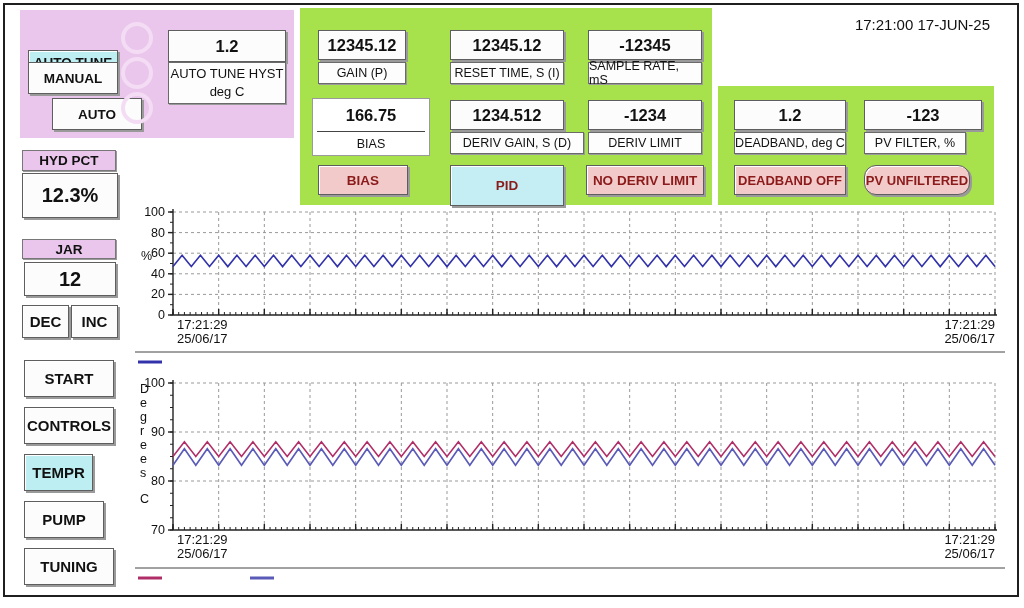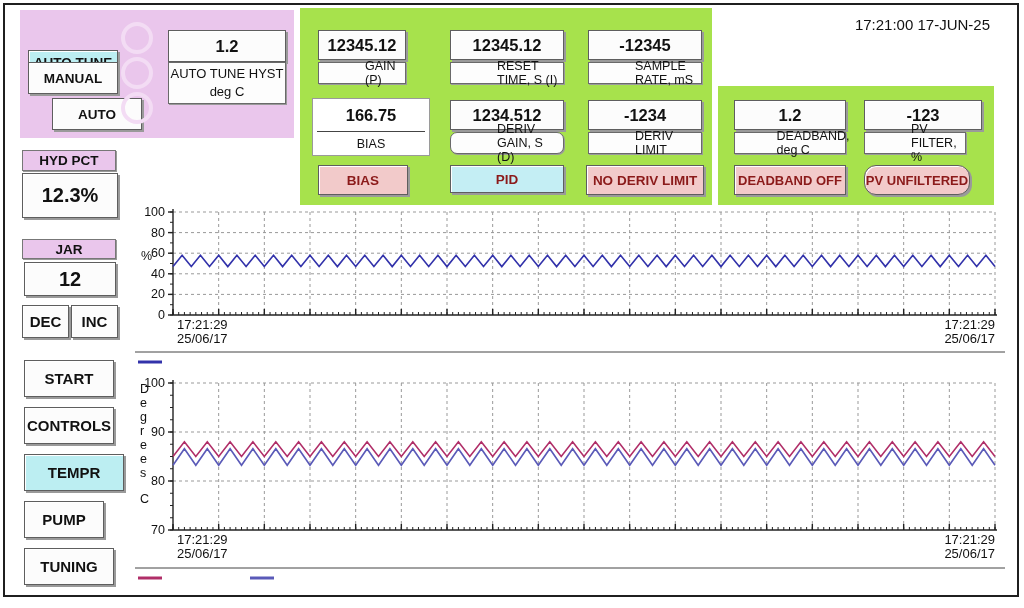--- a/index.html
+++ b/index.html
@@ -19,21 +19,21 @@
   .btn-big{font-weight:700;font-size:15px;}
   .cyan{background:#bceef2;}
   .pinkbtn{background:#f2caca;color:#8b1a1a;}
   .cyanbtn{background:#c4eef4;color:#8b1a1a;}
   .hdr{background:#eac6ec;border:1px solid #777;box-shadow:1px 1px 0 #999;
        display:flex;align-items:center;justify-content:center;
        font-weight:700;font-size:13.5px;box-sizing:border-box;}
   .pvalue{font-size:16.5px;font-weight:600;}
   .plabel{background:#fdfdfd;border:1px solid #6a6a6a;display:flex;align-items:center;
           justify-content:center;font-size:12.5px;box-sizing:border-box;
-          box-shadow:1px 1px 0 #9a9a9a;padding-left:46px;}
+          box-shadow:1px 1px 0 #9a9a9a;}
   .flatbox{background:#ffffff;border:1px solid #9a9a9a;box-sizing:border-box;
            display:flex;flex-direction:column;}
   .flatbox .fv{flex:0 0 32px;display:flex;align-items:center;justify-content:center;
                font-size:16.5px;font-weight:600;}
   .flatbox .fl{border-top:1px solid #444;margin:0 4px;flex:1;display:flex;
                align-items:center;justify-content:center;font-size:12.5px;}
   .circle{position:absolute;width:32px;height:32px;border-radius:50%;
           border:4px solid #f3dcf4;box-sizing:border-box;}
   .bigval{font-size:20px;font-weight:700;}
   .hystlabel{background:#fdfdfd;border:1px solid #6a6a6a;box-shadow:1px 1px 0 #9a9a9a;
@@ -75,26 +75,26 @@
   <div class="abs raised pvalue" style="left:150px;top:22px;width:114px;height:30px;">12345.12</div>
   <div class="abs plabel" style="left:150px;top:54px;width:114px;height:22px;">RESET TIME, S (I)</div>
   <div class="abs raised pvalue" style="left:288px;top:22px;width:114px;height:30px;">-12345</div>
   <div class="abs plabel" style="left:288px;top:54px;width:114px;height:22px;">SAMPLE RATE, mS</div>
 
   <div class="abs flatbox" style="left:12px;top:90px;width:118px;height:58px;">
     <div class="fv">166.75</div>
     <div class="fl">BIAS</div>
   </div>
   <div class="abs raised pvalue" style="left:150px;top:92px;width:114px;height:30px;">1234.512</div>
-  <div class="abs plabel" style="left:150px;top:124px;width:114px;height:22px;border-radius:7px;">DERIV GAIN, S (D)</div>
+  <div class="abs plabel" style="left:150px;top:124px;width:134px;height:22px;">DERIV GAIN, S (D)</div>
   <div class="abs raised pvalue" style="left:288px;top:92px;width:114px;height:30px;">-1234</div>
   <div class="abs plabel" style="left:288px;top:124px;width:114px;height:22px;">DERIV LIMIT</div>
 
   <div class="abs raised btn pinkbtn" style="left:18px;top:157px;width:90px;height:30px;">BIAS</div>
-  <div class="abs raised btn cyanbtn" style="left:150px;top:157px;width:114px;height:28px;">PID</div>
+  <div class="abs raised btn cyanbtn" style="left:150px;top:157px;width:114px;height:41px;">PID</div>
   <div class="abs raised btn pinkbtn" style="left:286px;top:157px;width:118px;height:30px;">NO DERIV LIMIT</div>
 </div>
 
 <div class="abs panel-green" style="left:718px;top:86px;width:276px;height:119px;">
   <div class="abs raised pvalue" style="left:16px;top:14px;width:112px;height:30px;">1.2</div>
   <div class="abs plabel" style="left:16px;top:46px;width:112px;height:22px;">DEADBAND, deg C</div>
   <div class="abs raised pvalue" style="left:146px;top:14px;width:118px;height:30px;">-123</div>
   <div class="abs plabel" style="left:146px;top:46px;width:102px;height:22px;">PV FILTER, %</div>
   <div class="abs raised btn pinkbtn" style="left:16px;top:79px;width:112px;height:30px;font-size:13px;">DEADBAND OFF</div>
   <div class="abs raised btn pinkbtn" style="left:146px;top:79px;width:106px;height:30px;font-size:13px;border-radius:12px;">PV UNFILTERED</div>
@@ -103,21 +103,21 @@
 <div class="abs hdr" style="left:22px;top:150px;width:94px;height:21px;">HYD PCT</div>
 <div class="abs raised bigval" style="left:22px;top:173px;width:96px;height:45px;">12.3%</div>
 
 <div class="abs hdr" style="left:22px;top:239px;width:94px;height:20px;">JAR</div>
 <div class="abs raised bigval" style="left:24px;top:262px;width:92px;height:34px;">12</div>
 <div class="abs raised btn-big" style="left:22px;top:305px;width:47px;height:33px;display:flex;align-items:center;justify-content:center;">DEC</div>
 <div class="abs raised btn-big" style="left:71px;top:305px;width:47px;height:33px;display:flex;align-items:center;justify-content:center;">INC</div>
 
 <div class="abs raised btn-big" style="left:24px;top:360px;width:90px;height:37px;display:flex;align-items:center;justify-content:center;">START</div>
 <div class="abs raised btn-big" style="left:24px;top:407px;width:90px;height:37px;display:flex;align-items:center;justify-content:center;">CONTROLS</div>
-<div class="abs raised btn-big cyan" style="left:24px;top:454px;width:100px;height:37px;display:flex;align-items:center;justify-content:center;">TEMPR</div>
+<div class="abs raised btn-big cyan" style="left:24px;top:454px;width:69px;height:37px;display:flex;align-items:center;justify-content:center;">TEMPR</div>
 <div class="abs raised btn-big" style="left:24px;top:501px;width:80px;height:37px;display:flex;align-items:center;justify-content:center;">PUMP</div>
 <div class="abs raised btn-big" style="left:24px;top:548px;width:90px;height:37px;display:flex;align-items:center;justify-content:center;">TUNING</div>
 
 <svg class="abs" style="left:130px;top:205px;" width="880" height="165" viewBox="0 0 880 165">
     <line x1="43" x2="865" y1="89.4" y2="89.4" class="grid"></line>
     <line x1="43" x2="865" y1="68.8" y2="68.8" class="grid"></line>
     <line x1="43" x2="865" y1="48.2" y2="48.2" class="grid"></line>
     <line x1="43" x2="865" y1="27.599999999999994" y2="27.599999999999994" class="grid"></line>
     <line x1="43" x2="865" y1="7" y2="7" class="grid"></line>
     <line x1="88.66666666666666" x2="88.66666666666666" y1="7" y2="110" class="grid"></line>

